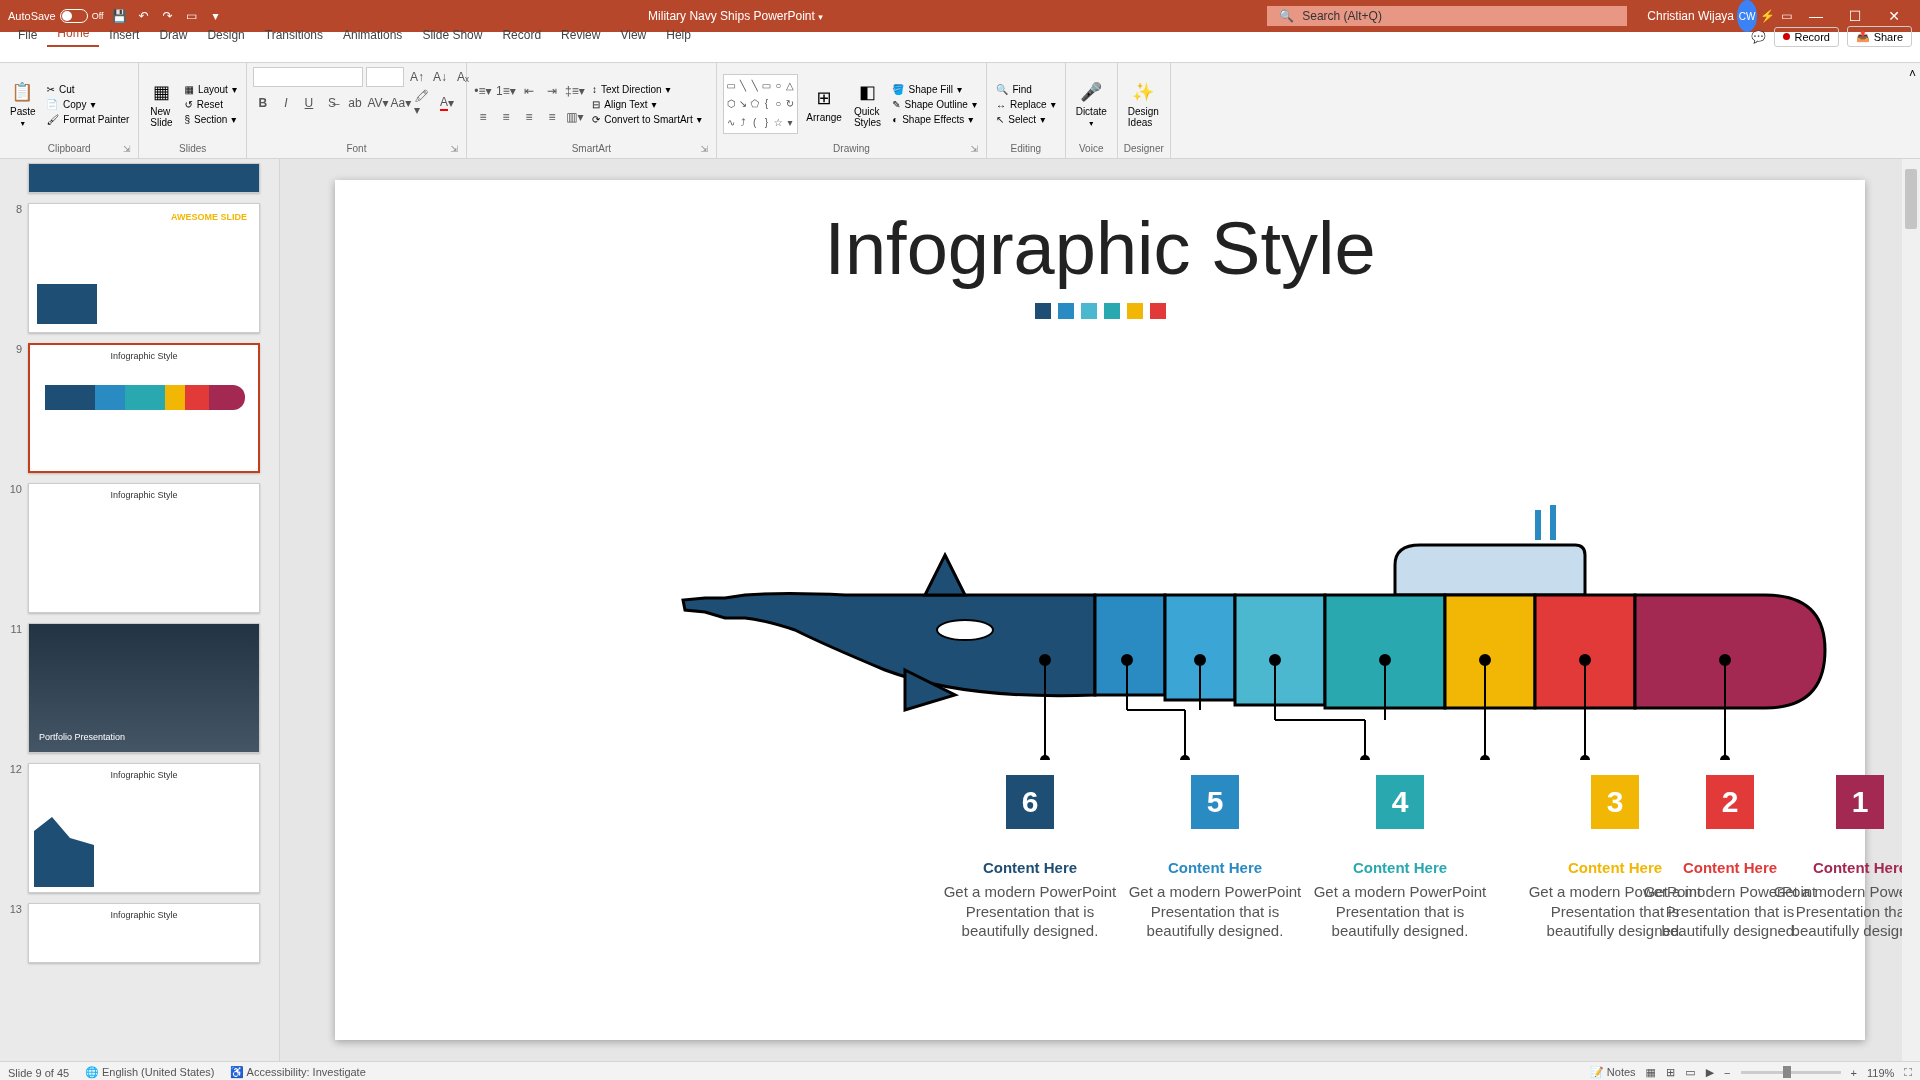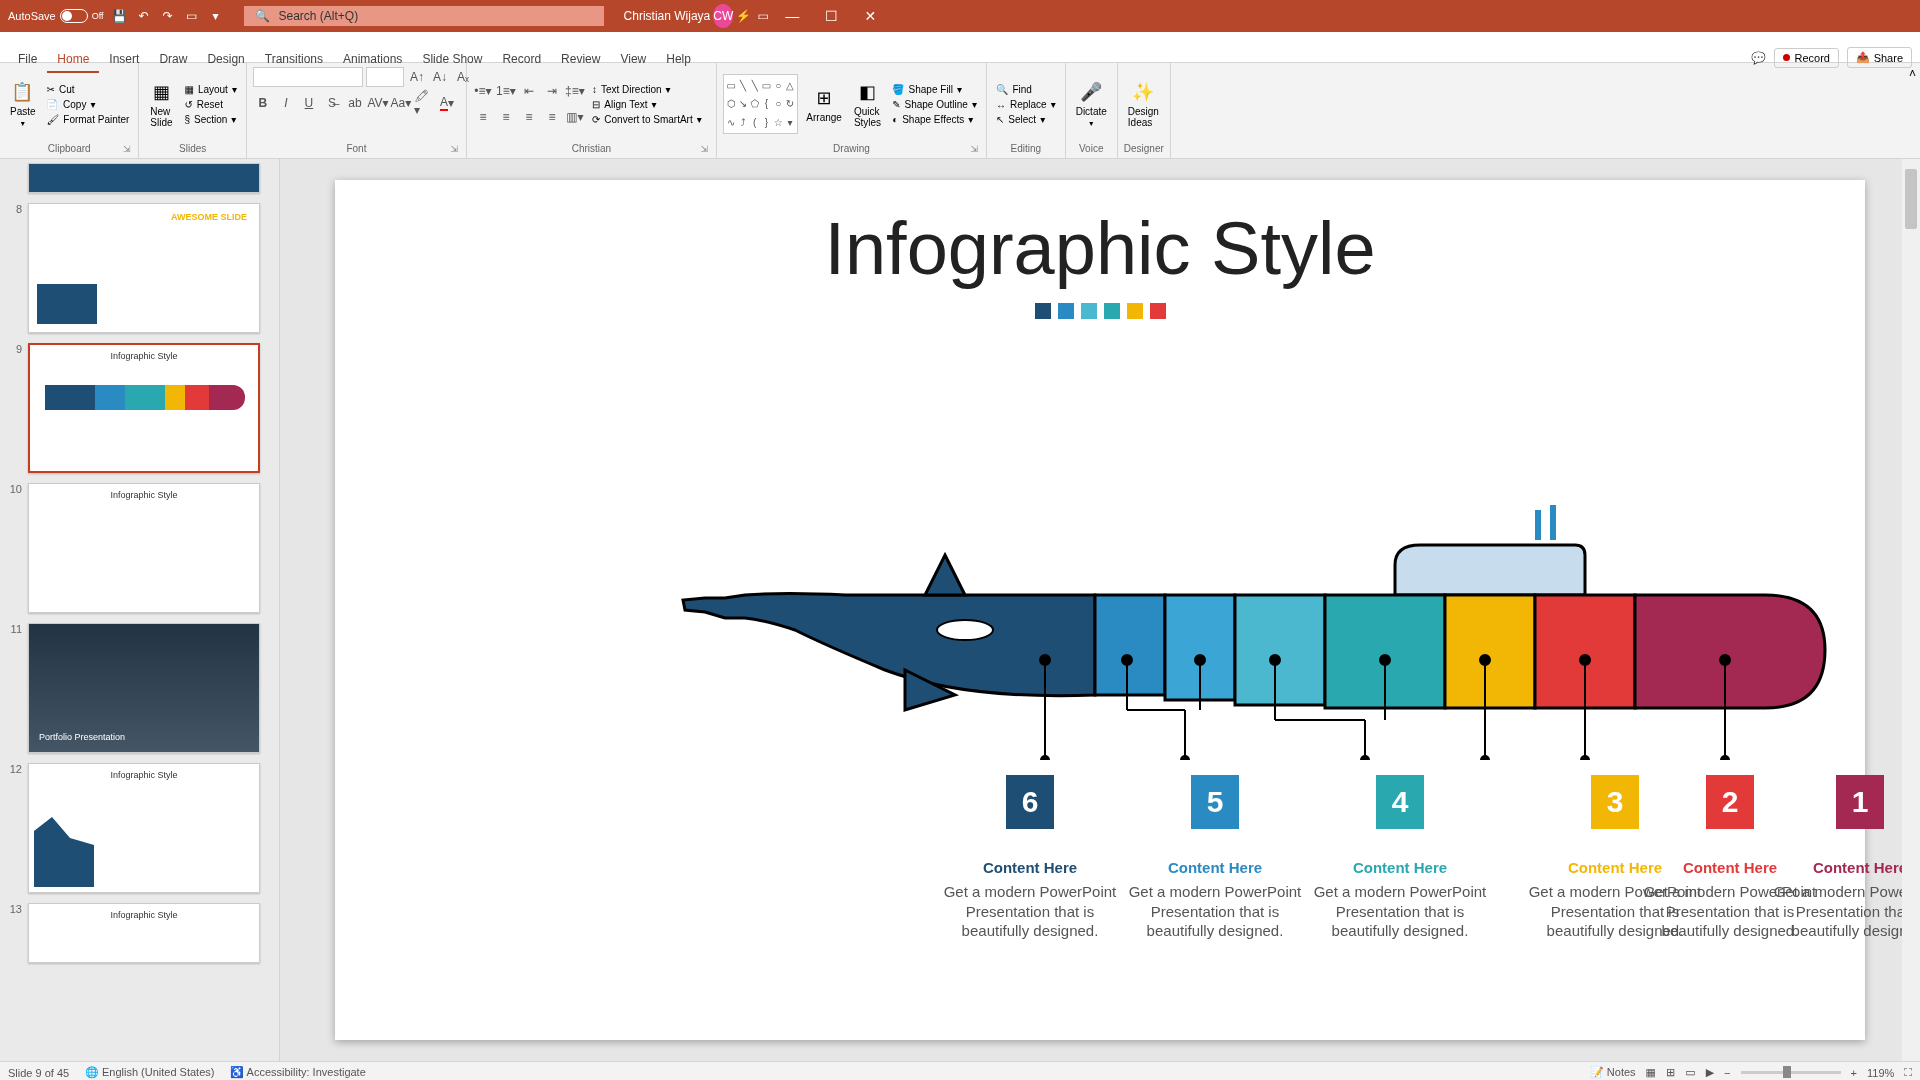--- a/index.html
+++ b/index.html
@@ -8,25 +8,25 @@
 
 .title-bar { height: 32px; background: #b7472a; display: flex; align-items: center; color: #fff; padding: 0 8px; }
 .title-left { display: flex; align-items: center; gap: 8px; }
 .autosave { display: flex; align-items: center; gap: 4px; font-size: 11px; }
 .toggle { width: 28px; height: 14px; border: 1px solid #fff; border-radius: 7px; position: relative; }
 .toggle::after { content: ''; width: 10px; height: 10px; background: #fff; border-radius: 50%; position: absolute; left: 1px; top: 1px; }
 .qat-icon { width: 16px; height: 16px; display: flex; align-items: center; justify-content: center; cursor: pointer; }
 .title-center { flex: 1; text-align: center; font-size: 12px; }
 .search-box { background: #e89784; padding: 3px 12px; width: 360px; margin: 0 20px; display: flex; align-items: center; gap: 8px; font-size: 12px; color: #333; }
 .title-right { display: flex; align-items: center; gap: 3px; }
-.avatar { width: 20px; height: 24px; border-radius: 50%; background: #ec4899; display: flex; align-items: center; justify-content: center; font-size: 12px; color: #fff; }
+.avatar { width: 20px; height: 32px; border-radius: 50%; background: #3b82f6; display: flex; align-items: center; justify-content: center; font-size: 10px; color: #fff; }
 .win-btn { width: 36px; height: 28px; display: flex; align-items: center; justify-content: center; cursor: pointer; font-size: 14px; }
 
 
-.tabs { height: 28px; background: #fff; border-bottom: 1px solid #d4d4d4; display: flex; align-items: flex-start; padding: 15px 8px; }
+.tabs { height: 28px; background: #fff; border-bottom: 1px solid #d4d4d4; display: flex; align-items: flex-end; padding: 15px 8px; }
 .tab { padding: 5px 10px; font-size: 12px; cursor: pointer; color: #444; }
 .tab.active { color: #b7472a; border-bottom: 2px solid #b7472a; }
 .tabs-right { margin-left: auto; display: flex; gap: 8px; align-items: center; }
 .rec-btn { border: 1px solid #ccc; padding: 3px 8px; border-radius: 3px; font-size: 11px; display: flex; align-items: center; gap: 4px; }
 .rec-dot { width: 7px; height: 7px; border-radius: 50%; background: #c00; }
 
 
 .ribbon { height: 96px; background: #f3f3f3; border-bottom: 1px solid #d4d4d4; display: flex; }
 .ribbon-group { border-right: 1px solid #d4d4d4; padding: 4px 6px; display: flex; flex-direction: column; }
 .ribbon-group-body { flex: 1; display: flex; align-items: center; gap: 4px; }
@@ -80,20 +80,23 @@
     <div class="autosave">
       <span>AutoSave</span>
       <span class="toggle"></span>
       <span style="font-size:9px">Off</span>
     </div>
     <span class="qat-icon">💾</span>
     <span class="qat-icon">↶</span>
     <span class="qat-icon">↷</span>
     <span class="qat-icon">▭</span>
     <span class="qat-icon">▾</span>
+  </div>
+  <div class="title-center">
+    <span>Military Navy Ships PowerPoint</span> <span style="font-size:9px">▾</span>
   </div>
   <div class="search-box">
     <span>🔍</span>
     <span>Search (Alt+Q)</span>
   </div>
   <div class="title-right">
     <span>Christian Wijaya</span>
     <span class="avatar">CW</span>
     <span class="qat-icon">⚡</span>
     <span class="qat-icon">▭</span>
@@ -207,21 +210,21 @@
           <span class="fmt-btn">≡</span>
           <span class="fmt-btn">▥▾</span>
         </div>
       </div>
       <div class="small-row">
         <div>↕ <span>Text Direction</span> ▾</div>
         <div>⊟ <span>Align Text</span> ▾</div>
         <div>⟳ <span>Convert to SmartArt</span> ▾</div>
       </div>
     </div>
-    <div class="ribbon-group-label"><span>Christian</span><span class="launcher">⇲</span></div>
+    <div class="ribbon-group-label"><span>SmartArt</span><span class="launcher">⇲</span></div>
   </div>
 
   <div class="ribbon-group" style="width:270px">
     <div class="ribbon-group-body">
       <div class="shapes-gal">
         <span>▭</span>
           <span>╲</span>
           <span>╲</span>
           <span>▭</span>
           <span>○</span>

